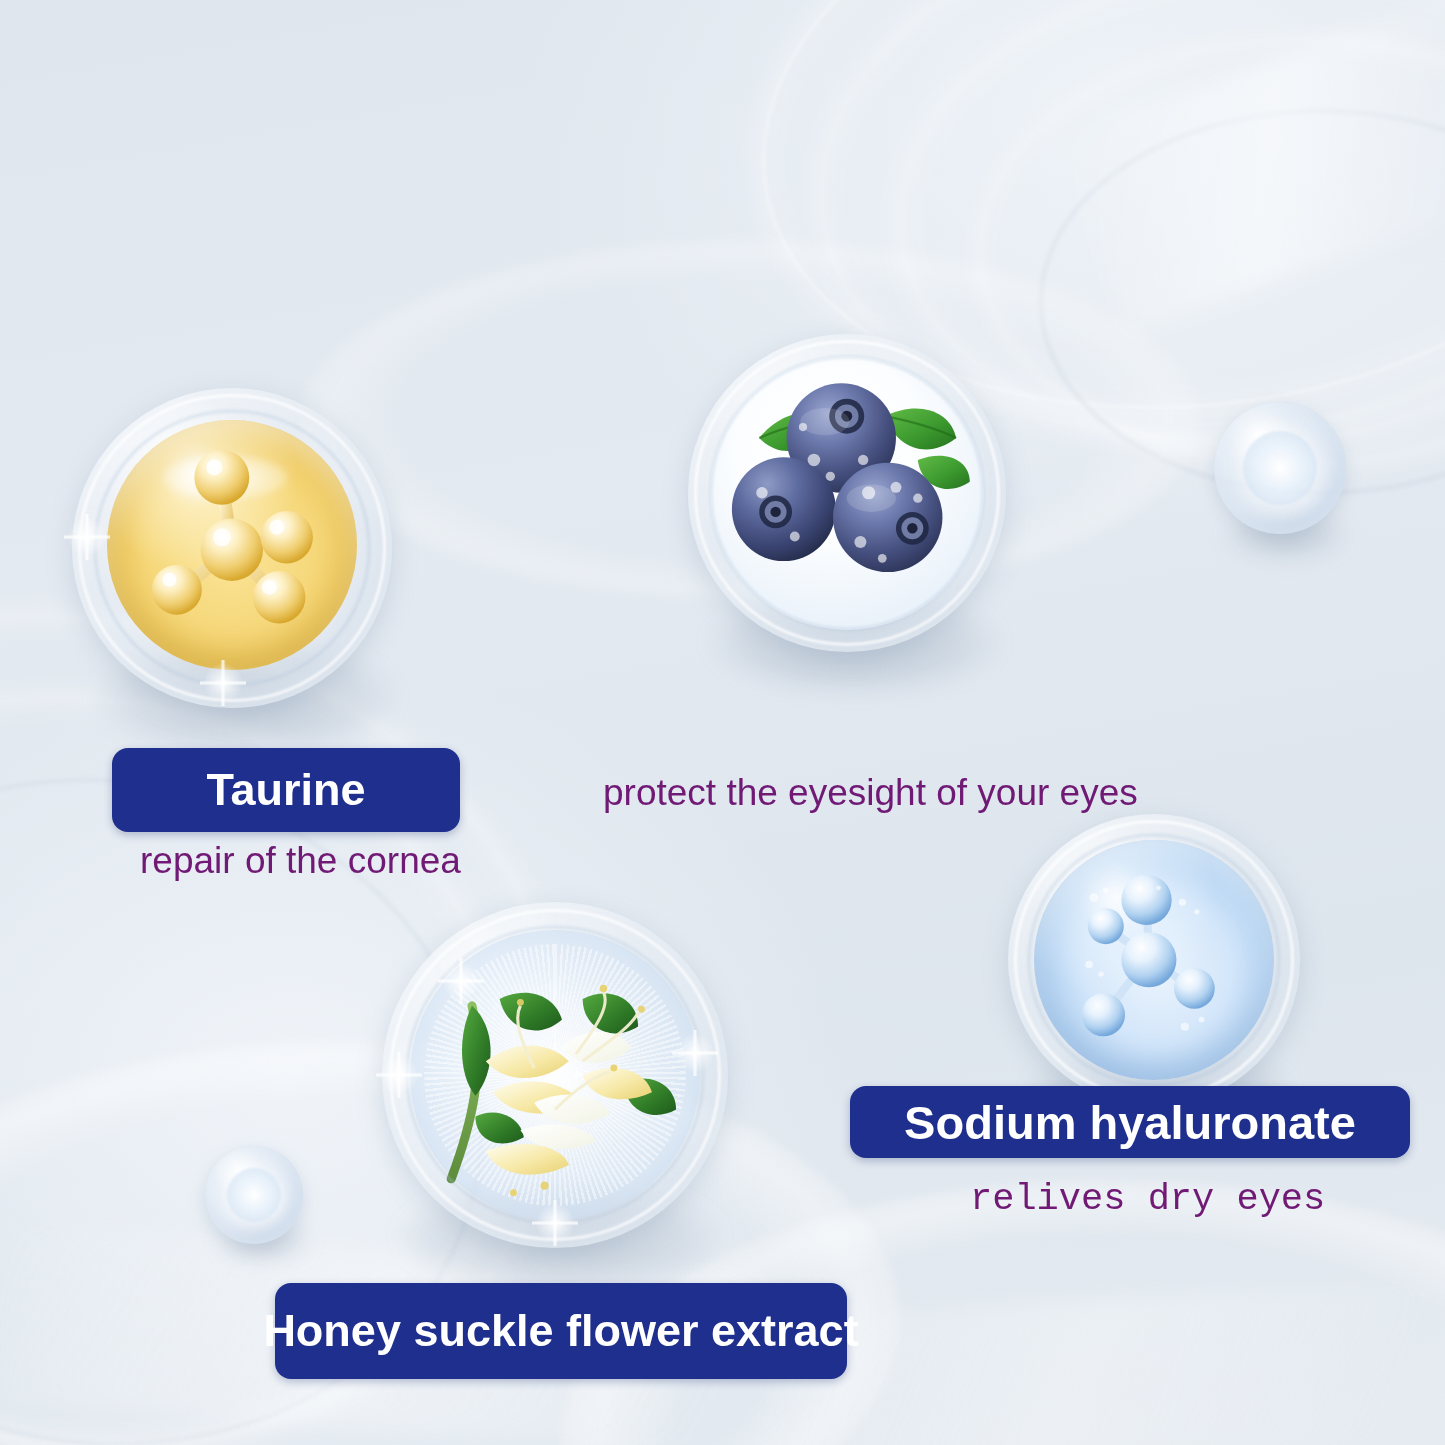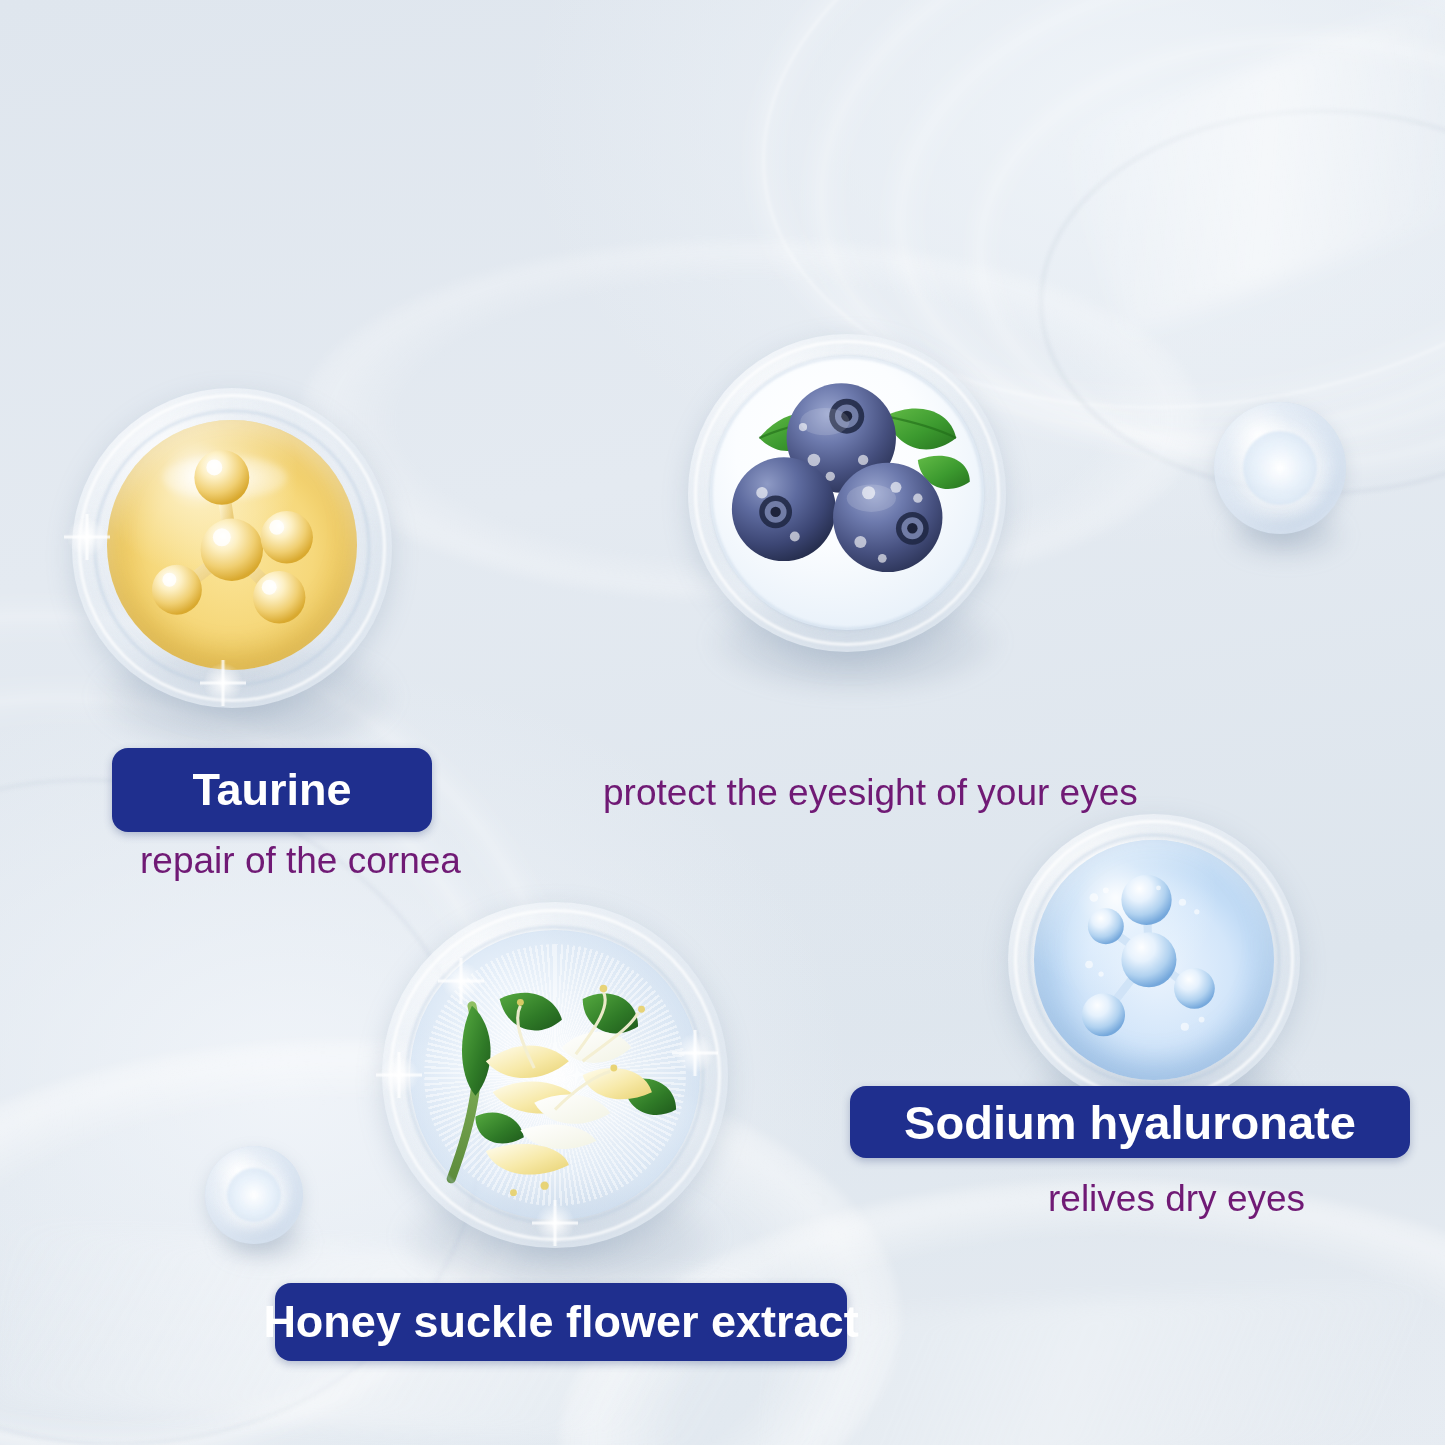--- a/index.html
+++ b/index.html
@@ -220,30 +220,30 @@
     box-shadow: 0 3px 8px rgba(40,60,120,0.30);
   }
   .caption {
     position: absolute;
     color: #701a75;
     font-size: 37px;
     white-space: nowrap;
     font-weight: 400;
   }
 
-  #badge-taurine   { left: 112px;  top: 748px;  width: 320px; height: 84px;  font-size: 45px; }
+  #badge-taurine   { left: 112px;  top: 748px;  width: 348px; height: 84px;  font-size: 45px; }
   #cap-taurine     { left: 116px;  top: 840px; margin-left: 24px; }
 
   #badge-blueberry { left: 633px;  top: 684px;  width: 432px; height: 78px;  font-size: 45px; }
   #cap-blueberry   { left: 603px;  top: 772px; }
 
   #badge-sodium    { left: 850px;  top: 1086px; width: 560px; height: 72px;  font-size: 47px; }
-  #cap-sodium      { left: 1048px; top: 1178px; }
-
-  #badge-honey     { left: 275px;  top: 1283px; width: 572px; height: 78px;  font-size: 45px; }
+  #cap-sodium      { left: 970px; top: 1178px; font-family: Liberation Mono, monospace; }
+
+  #badge-honey     { left: 275px;  top: 1283px; width: 572px; height: 96px;  font-size: 45px; }
   #cap-honey       { left: 427px;  top: 1371px; }
 </style>
 </head>
 <body>
 
 <div id="stage">
 
   <div class="bg-base"></div>
 
   <div class="ripple" style="left:760px; top:-160px; width:900px; height:560px; transform:rotate(-8deg);"></div>

